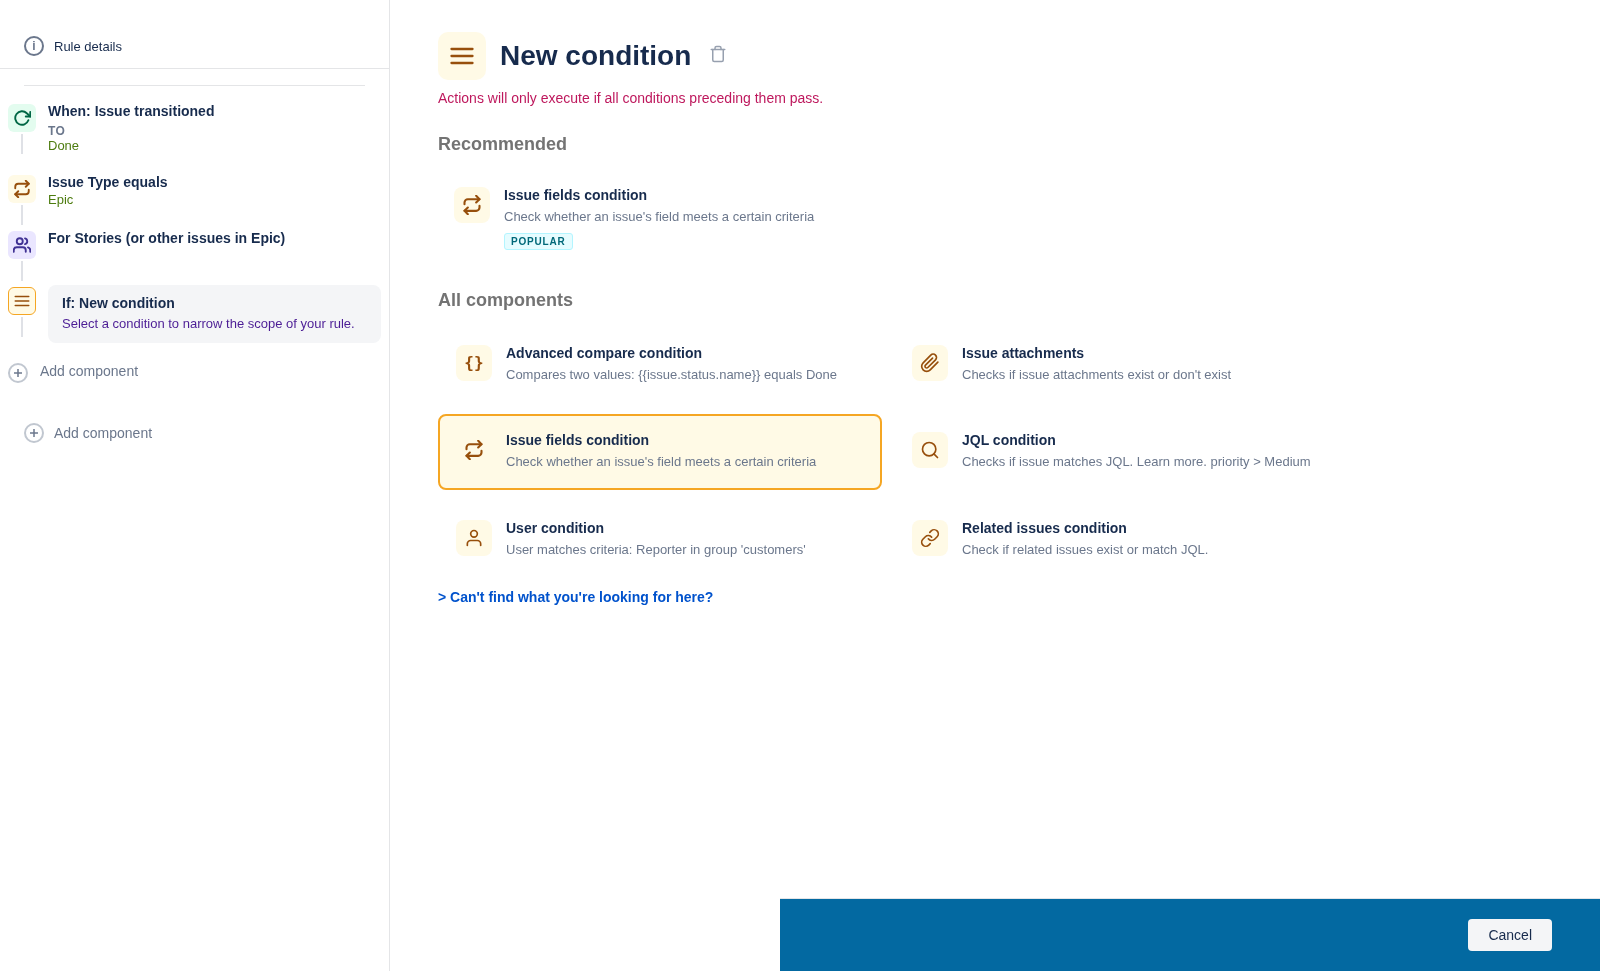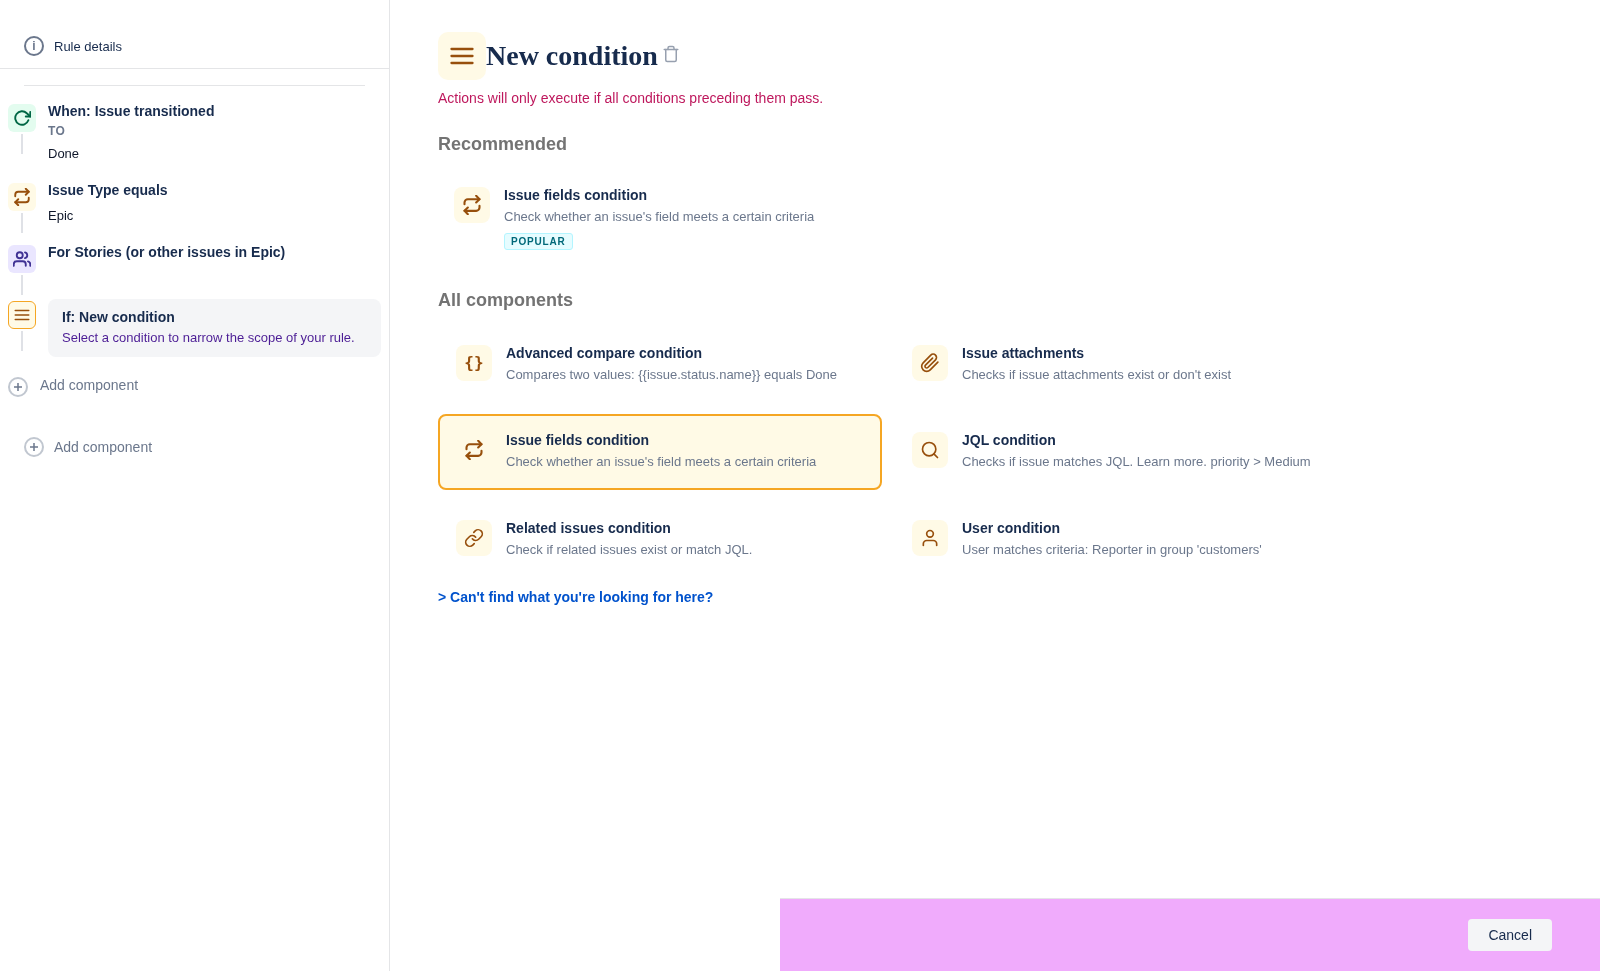--- a/index.html
+++ b/index.html
@@ -103,22 +103,22 @@
       font-size: 12px;
       color: #6b778c;
       text-transform: uppercase;
       font-weight: 600;
       letter-spacing: 0.04em;
       margin-top: 2px;
     }
 
     .step-value {
       font-size: 13px;
-      color: #0f172a;
-      margin-top: 8px;
+      color: #4d7c0f;
+      margin-top: 0;
     }
 
     .add-component-row {
       display: flex;
       align-items: center;
       gap: 10px;
       padding: 12px 24px;
       color: #6b778c;
       font-size: 14px;
       cursor: pointer;
@@ -137,22 +137,22 @@
     
     .main-content {
       flex: 1;
       padding: 32px 48px;
       overflow-y: auto;
     }
 
     .page-header {
       display: flex;
       align-items: center;
+      gap: 14px;
       margin-bottom: 10px;
-      font-family: Liberation Serif, serif;
     }
 
     .page-icon {
       width: 48px;
       height: 48px;
       background: #fffae6;
       border-radius: 10px;
       display: flex;
       align-items: center;
       justify-content: center;
@@ -274,21 +274,21 @@
     
     .footer {
       display: flex;
       justify-content: flex-end;
       padding: 20px 48px;
       border-top: 1px solid #e4e5e7;
       position: absolute;
       bottom: 0;
       right: 0;
       width: calc(100% - 390px);
-      background: #f0abfc;
+      background: #0369a1;
     }
 
     .cancel-btn {
       padding: 8px 20px;
       background: #f4f5f7;
       border: none;
       border-radius: 4px;
       font-size: 14px;
       font-weight: 500;
       color: #172b4d;
@@ -567,40 +567,40 @@
             </div>
             <div class="card-body">
               <div class="card-title">JQL condition</div>
               <div class="card-desc">Checks if issue matches JQL. Learn more. priority &gt; Medium</div>
             </div>
           </div>
 
           <div class="card">
             <div class="card-icon">
               <svg width="20" height="20" viewBox="0 0 24 24" fill="none" stroke="#974f0c" stroke-width="2" stroke-linecap="round" stroke-linejoin="round">
+                <path d="M20 21v-2a4 4 0 0 0-4-4H8a4 4 0 0 0-4 4v2"></path>
+                <circle cx="12" cy="7" r="4"></circle>
+              </svg>
+            </div>
+            <div class="card-body">
+              <div class="card-title">User condition</div>
+              <div class="card-desc">User matches criteria: Reporter in group 'customers'</div>
+            </div>
+          </div>
+
+          <div class="card">
+            <div class="card-icon">
+              <svg width="20" height="20" viewBox="0 0 24 24" fill="none" stroke="#974f0c" stroke-width="2" stroke-linecap="round" stroke-linejoin="round">
                 <path d="M10 13a5 5 0 0 0 7.54.54l3-3a5 5 0 0 0-7.07-7.07l-1.72 1.71"></path>
                 <path d="M14 11a5 5 0 0 0-7.54-.54l-3 3a5 5 0 0 0 7.07 7.07l1.71-1.71"></path>
               </svg>
             </div>
             <div class="card-body">
               <div class="card-title">Related issues condition</div>
               <div class="card-desc">Check if related issues exist or match JQL.</div>
-            </div>
-          </div>
-
-          <div class="card">
-            <div class="card-icon">
-              <svg width="20" height="20" viewBox="0 0 24 24" fill="none" stroke="#974f0c" stroke-width="2" stroke-linecap="round" stroke-linejoin="round">
-                <path d="M20 21v-2a4 4 0 0 0-4-4H8a4 4 0 0 0-4 4v2"></path>
-                <circle cx="12" cy="7" r="4"></circle>
-              </svg>
-            </div>
-            <div class="card-body">
-              <div class="card-title">User condition</div>
-              <div class="card-desc">User matches criteria: Reporter in group 'customers'</div>
             </div>
           </div>
 
         </div>
       </div>
 
       <div class="find-more">
         <span>&gt; Can't find what you're looking for here?</span>
       </div>
 

